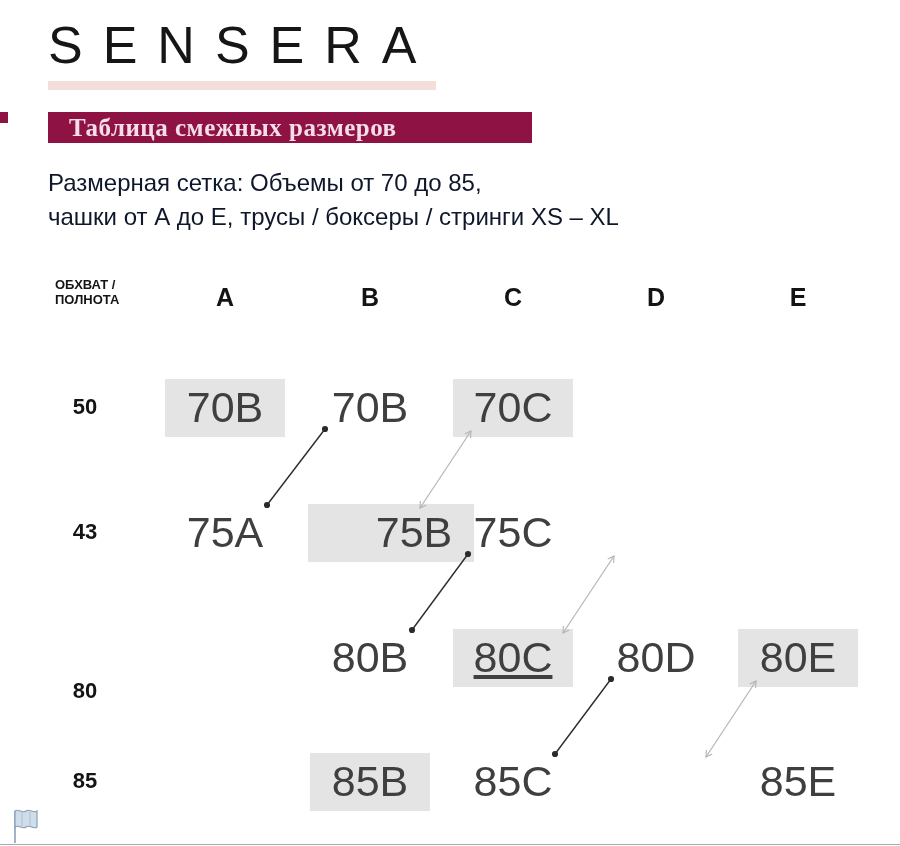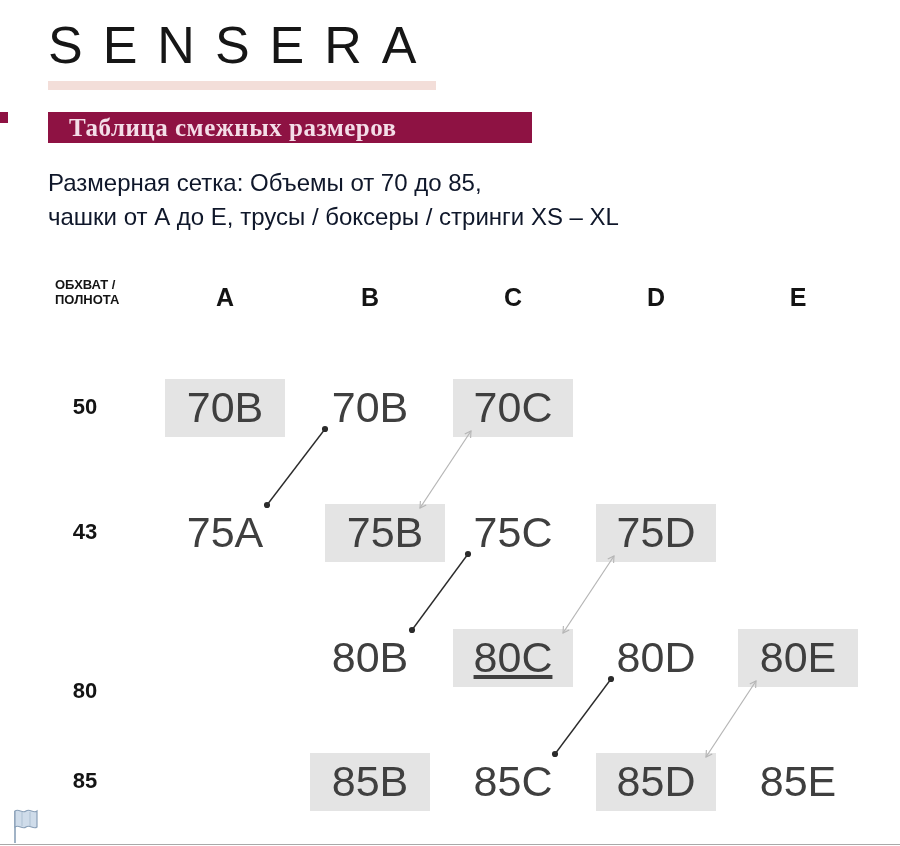--- a/index.html
+++ b/index.html
@@ -87,32 +87,30 @@
       <div class="col-header" style="left: 330px;">B</div>
       <div class="col-header" style="left: 473px;">C</div>
       <div class="col-header" style="left: 616px;">D</div>
       <div class="col-header" style="left: 758px;">E</div>
       <div class="row-label" style="top: 394px;">50</div>
       <div class="size-cell highlighted" style="left: 165px; top: 379px;">70B</div>
       <div class="size-cell" style="left: 310px; top: 379px;">70B</div>
       <div class="size-cell highlighted" style="left: 453px; top: 379px;">70C</div>
       <div class="row-label" style="top: 519px;">43</div>
       <div class="size-cell" style="left: 165px; top: 504px;">75A</div>
-      <div class="size-cell highlighted" style="left: 325px; top: 504px;">75B</div>
+      <div class="size-cell highlighted" style="left: 308px; top: 504px; padding-left: 46px;">75B</div>
       <div class="size-cell" style="left: 453px; top: 504px;">75C</div>
-      <div class="size-cell highlighted" style="left: 596px; top: 504px;">75D</div>
       <div class="row-label" style="top: 678px; text-align: center;">80</div>
       <div class="size-cell" style="left: 310px; top: 629px;">80B</div>
       <div class="size-cell highlighted" style="left: 453px; top: 629px; text-decoration: underline;">80C</div>
       <div class="size-cell" style="left: 596px; top: 629px;">80D</div>
       <div class="size-cell highlighted" style="left: 738px; top: 629px;">80E</div>
       <div class="row-label" style="top: 768px;">85</div>
       <div class="size-cell highlighted" style="left: 310px; top: 753px;">85B</div>
       <div class="size-cell" style="left: 453px; top: 753px;">85C</div>
-      <div class="size-cell highlighted" style="left: 596px; top: 753px;">85D</div>
       <div class="size-cell" style="left: 738px; top: 753px;">85E</div>
     </div>
 
   <svg class="overlay" id="lines-overlay" width="900" height="846">
     <defs>
       <marker id="dot-marker" markerWidth="6" markerHeight="6" refX="3" refY="3">
         <circle cx="3" cy="3" r="2.2" fill="#2b2b2b"></circle>
       </marker>
       <marker id="arrow-marker" markerWidth="9" markerHeight="9" refX="7.5" refY="4.5" orient="auto-start-reverse" markerUnits="userSpaceOnUse">
         <path d="M1.5,1 L7.5,4.5 L1.5,8" fill="none" stroke="#b5b5b5" stroke-width="1.1"></path>

